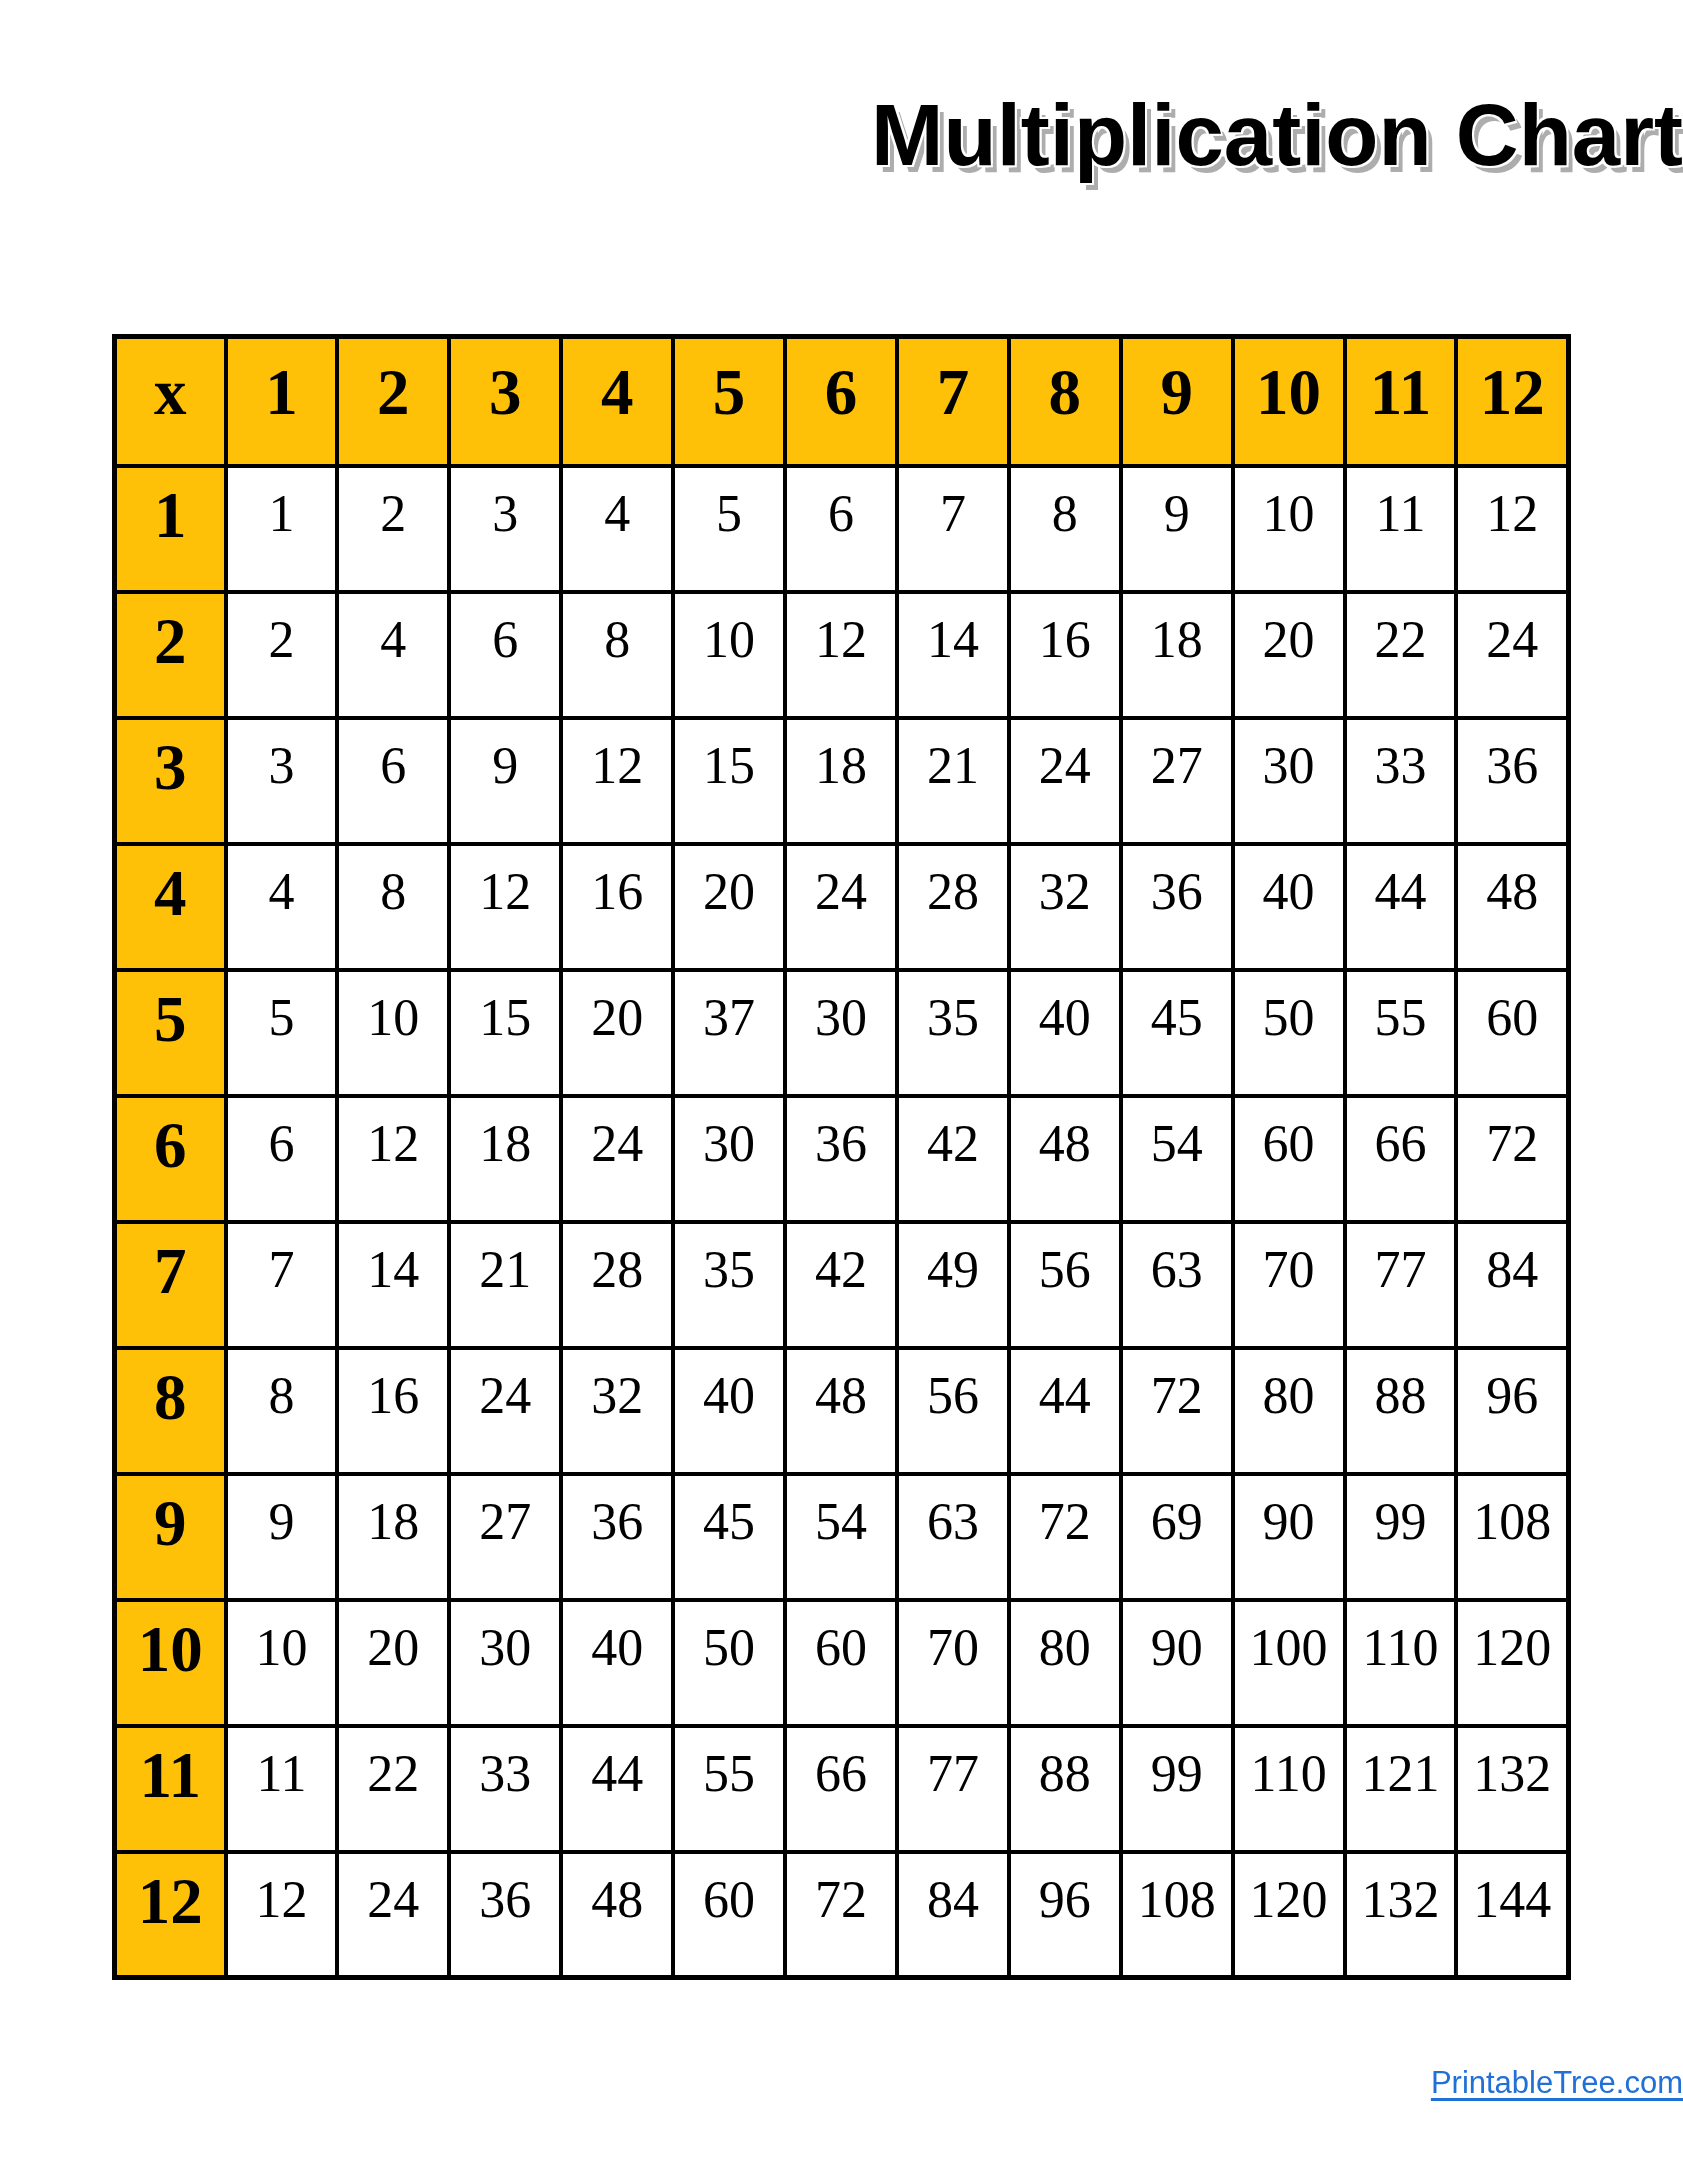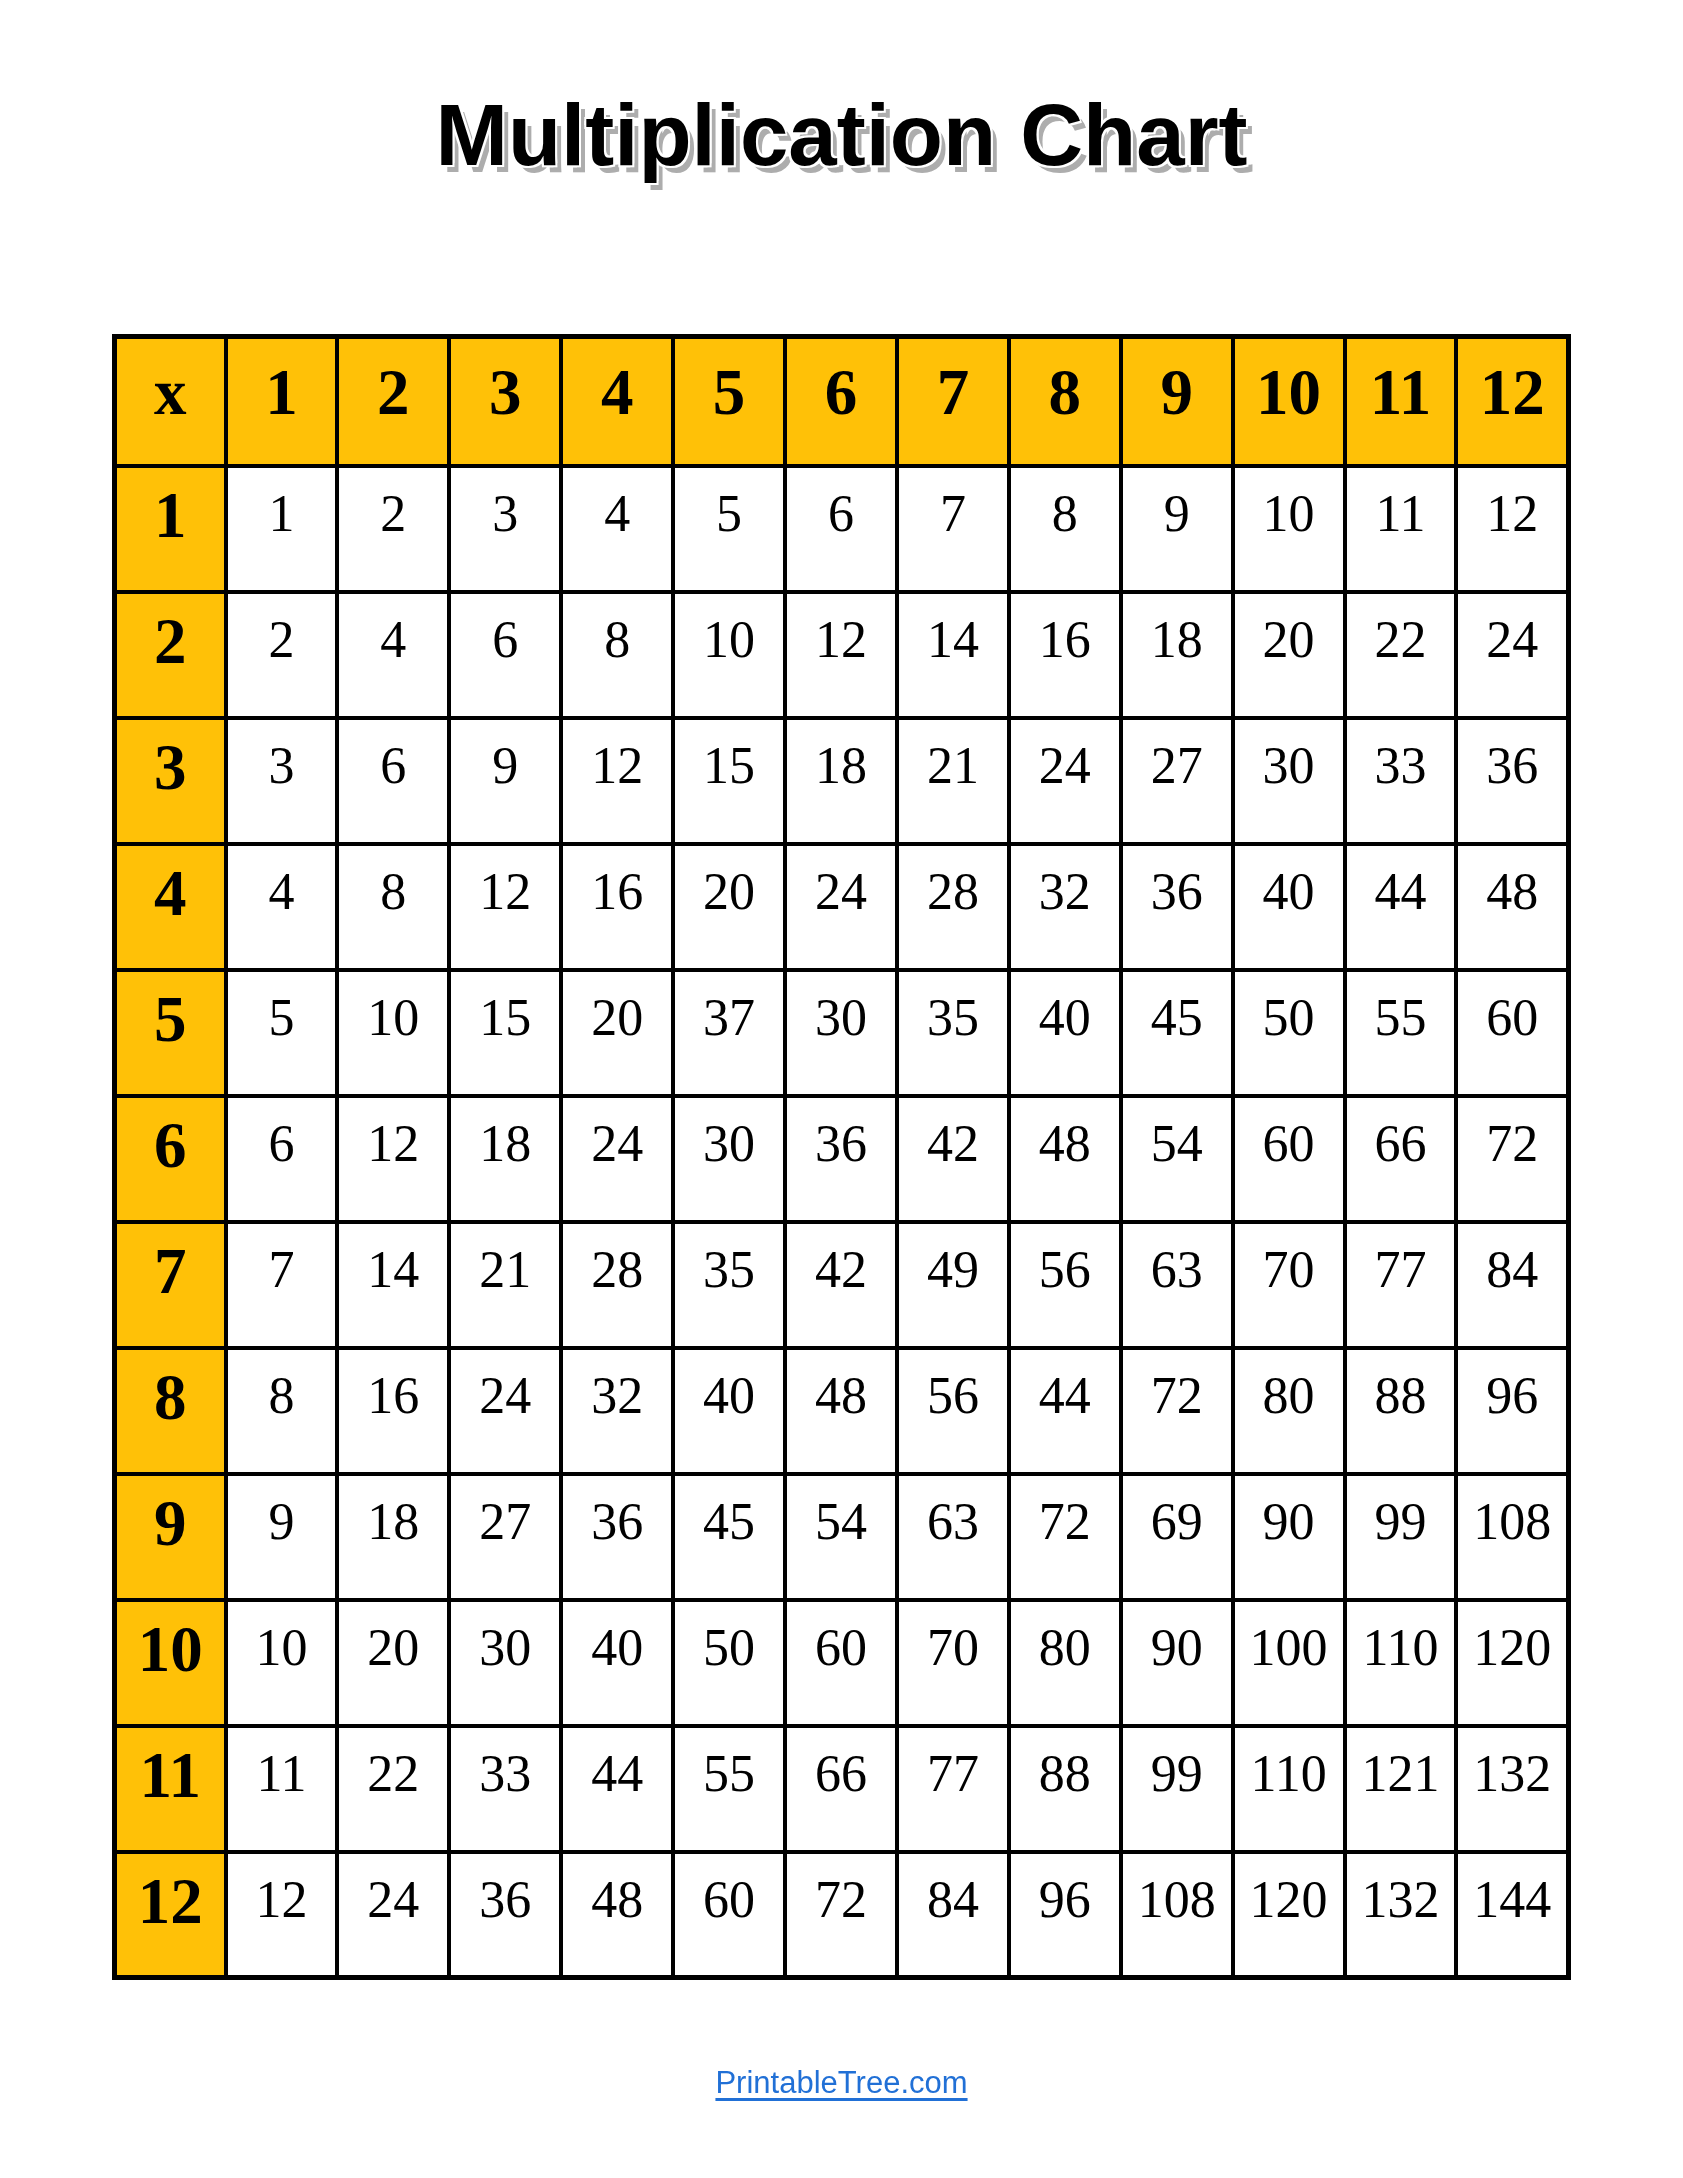--- a/index.html
+++ b/index.html
@@ -16,21 +16,21 @@
     background: #ffffff;
     position: relative;
     font-family: "Liberation Sans", sans-serif;
     overflow: hidden;
   }
   .page-title {
     position: absolute;
     top: 87px;
     left: 0;
     width: 100%;
-    text-align: center;
+    text-align: right;
     font-size: 87px;
     line-height: 1.1;
     font-weight: bold;
     color: #000000;
     letter-spacing: 0px;
     text-shadow:
       -2px -2px 0 #ffffff,
        2px -2px 0 #ffffff,
       -2px  2px 0 #ffffff,
        2px  2px 0 #ffffff,
@@ -70,21 +70,21 @@
     font-weight: normal;
     font-size: 52px;
     color: #000000;
     padding: 0 0 30px 0;
   }
   .footer {
     position: absolute;
     top: 2065px;
     left: 0;
     width: 100%;
-    text-align: center;
+    text-align: right;
   }
   .footer a {
     font-family: "Liberation Sans", sans-serif;
     font-size: 31px;
     color: var(--link-blue);
     text-decoration: underline;
     text-underline-offset: 5px;
   }
 </style>
 </head>

